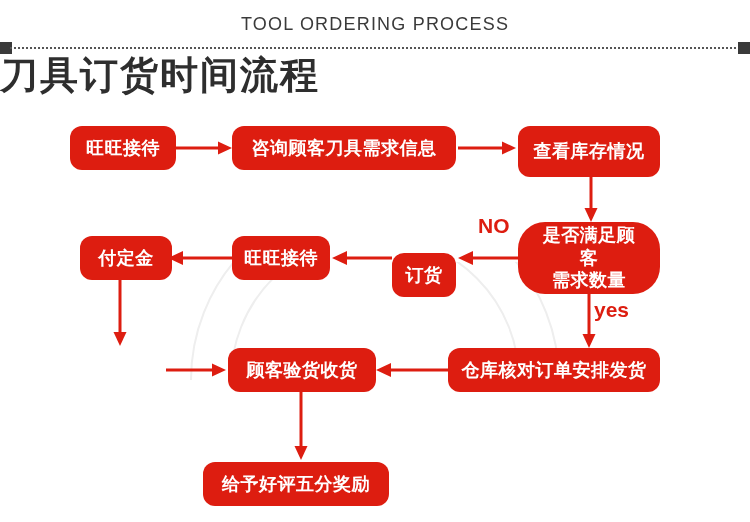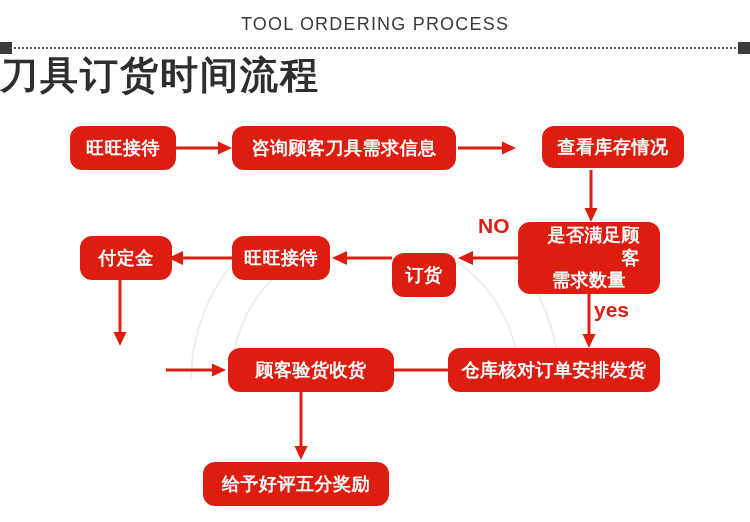--- a/index.html
+++ b/index.html
@@ -80,30 +80,30 @@
 
   
   .node {
     position: absolute;
     background: #dd1d10;
     border-radius: 12px;
     color: #ffffff;
     display: flex;
     align-items: center;
     justify-content: center;
-    text-align: right;
+    text-align: center;
     font-weight: 700;
     font-size: 18px;
     line-height: 1.25;
     letter-spacing: 0.5px;
     box-sizing: border-box;
     padding: 0 20px;
     white-space: nowrap;
   }
-  .node.two-line { white-space: normal; }
+  .node.two-line { white-space: normal; border-radius: 27px; }
 
   
   .arrow { position: absolute; }
   .arrow svg { display: block; overflow: visible; }
 
   .edge-label {
     position: absolute;
     color: #dd1d10;
     font-weight: 700;
     font-size: 21px;
@@ -216,33 +216,33 @@
   </div>
 
   <div class="edge-label" style="left:478px; top:214px;">NO</div>
 
   <div class="edge-label" style="left:594px; top:298px;">yes</div>
 
   <div class="node" style="left:70px; top:126px; width:106px; height:44px;">旺旺接待</div>
 
   <div class="node" style="left:232px; top:126px; width:224px; height:44px;">咨询顾客刀具需求信息</div>
 
-  <div class="node" style="left:542px; top:126px; width:142px; height:42px;">查看库存情况</div>
+  <div class="node" style="left:518px; top:126px; width:142px; height:51px;">查看库存情况</div>
 
   <div class="node two-line" style="left:518px; top:222px; width:142px; height:72px; flex-direction:column;">
     <span>是否满足顾客</span>
     <span>需求数量</span>
   </div>
 
   <div class="node" style="left:392px; top:253px; width:64px; height:44px;">订货</div>
 
   <div class="node" style="left:232px; top:236px; width:98px; height:44px;">旺旺接待</div>
 
   <div class="node" style="left:80px; top:236px; width:92px; height:44px;">付定金</div>
 
 
-  <div class="node" style="left:228px; top:348px; width:166px; height:44px;">顾客验货收货</div>
+  <div class="node" style="left:228px; top:348px; width:148px; height:44px;">顾客验货收货</div>
 
   <div class="node" style="left:448px; top:348px; width:212px; height:44px;">仓库核对订单安排发货</div>
 
   <div class="node" style="left:203px; top:462px; width:186px; height:44px;">给予好评五分奖励</div>
 
 </div>
 
 </body></html>

